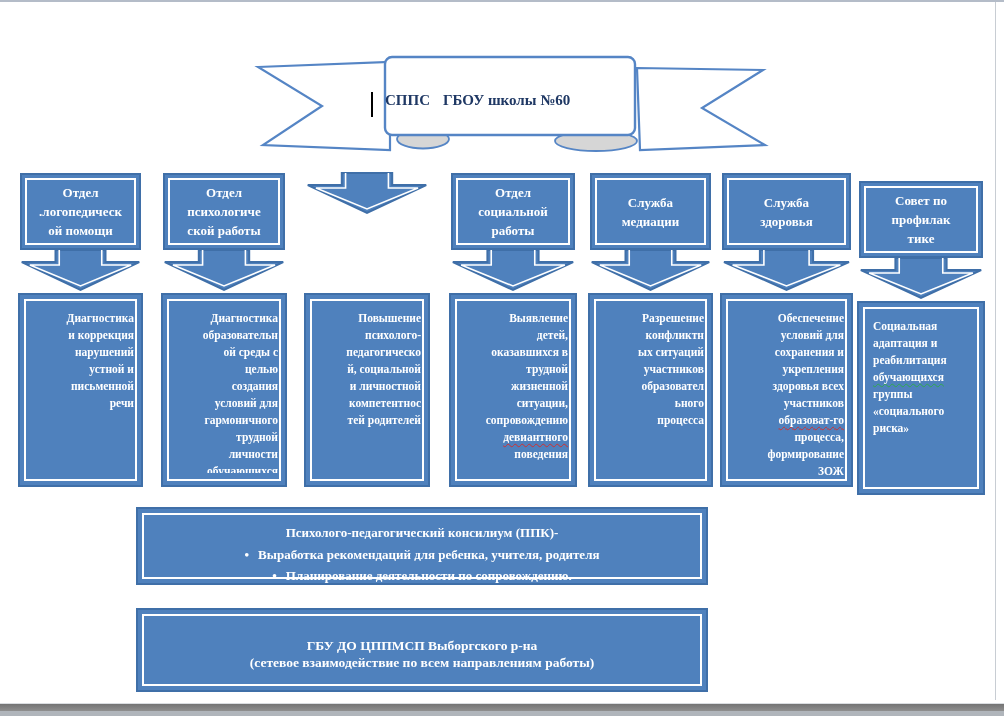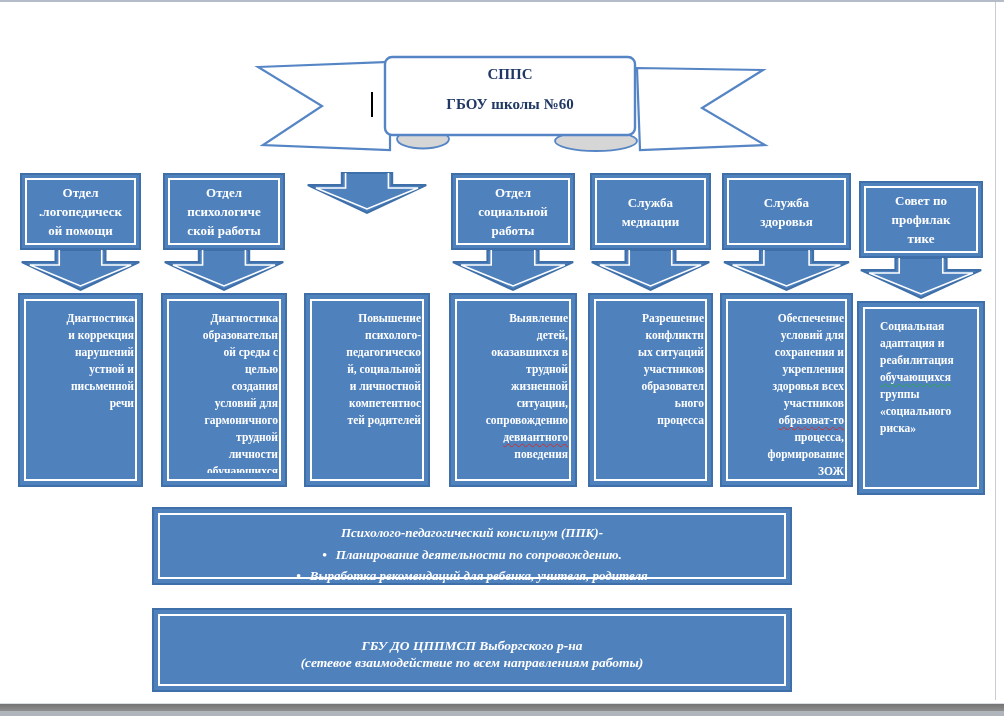--- a/index.html
+++ b/index.html
@@ -9,44 +9,44 @@
   .edge-top{position:absolute;top:0;left:0;right:0;height:2px;background:#b4bcc8;}
   .edge-right{position:absolute;top:2px;right:8px;width:1px;height:698px;background:#c8cdd3;}
   .edge-bottom-line{position:absolute;left:0;right:0;bottom:12px;height:1px;background:#dadde1;}
   .edge-bottom{position:absolute;left:0;right:0;bottom:5px;height:7px;background:linear-gradient(#747474,#8f8f8f);}
   .edge-bottom2{position:absolute;left:0;right:0;bottom:0;height:5px;background:#b0b5bb;}
 
   
   .banner{position:absolute;left:250px;top:55px;width:520px;height:108px;}
   .banner svg{position:absolute;left:0;top:0;width:520px;height:108px;}
   .banner-text{position:absolute;left:135px;top:2px;width:250px;height:78px;display:flex;
-    flex-direction:column;align-items:center;padding-top:9px;box-sizing:border-box;gap:13px;
+    align-items:center;padding-top:9px;box-sizing:border-box;gap:13px;
     color:#1f3864;font-weight:700;font-size:15px;}
   .text-cursor{position:absolute;left:121px;top:37px;width:2px;height:25px;background:#000;}
 
   
   .col{position:absolute;top:173px;}
   .title-box{position:relative;margin:0 2px;height:77px;background:#4f81bd;border:2px solid #3f6fa8;
     box-shadow:inset 0 0 0 3px #4f81bd, inset 0 0 0 5px #ffffff;
     display:flex;flex-direction:column;justify-content:center;align-items:center;
     color:#fff;font-weight:700;font-size:13px;line-height:19px;text-align:center;box-sizing:border-box;}
   .arrow{display:block;width:100%;height:43px;margin-top:-1px;}
   .desc-box{position:absolute;top:120px;left:0;right:0;height:194px;background:#4f81bd;
     border:2px solid #3f6fa8;box-shadow:inset 0 0 0 4px #4f81bd, inset 0 0 0 6px #ffffff;
     color:#fff;font-weight:700;font-size:11.5px;line-height:17px;text-align:right;
     padding:15px 7px 0 7px;overflow:hidden;box-sizing:border-box;}
-  .col.align-left .desc-box{text-align:left;padding-left:21px;}
+  .col.align-left .desc-box{text-align:left;padding-left:14px;}
   .u-red{text-decoration:underline wavy #d03030 1px;text-underline-offset:2px;}
   .u-green{text-decoration:underline wavy #2fa84f 1px;text-underline-offset:2px;}
   .clip{height:10px;overflow:hidden;}
 
   
-  .wide-box{position:absolute;left:152px;width:640px;background:#4f81bd;border:2px solid #3f6fa8;
+  .wide-box{position:absolute;left:136px;width:572px;background:#4f81bd;border:2px solid #3f6fa8;
     box-shadow:inset 0 0 0 4px #4f81bd, inset 0 0 0 6px #ffffff;color:#fff;font-weight:700;
-    text-align:center;box-sizing:border-box;font-style:italic;}
+    text-align:center;box-sizing:border-box;}
   #ppk{top:507px;height:78px;font-size:13px;line-height:21.5px;padding-top:13px;}
   #gbu{top:608px;height:84px;font-size:13.5px;padding-top:28px;}
   #gbu .ln2{margin-top:1px;}
   .bdot{margin-right:9px;}
 </style>
 </head>
 <body>
 
 <div class="page">
 
@@ -209,22 +209,22 @@
           <div class="u-green">обучающихся</div>
           <div>группы</div>
           <div>«социального</div>
           <div>риска»</div>
         </div>
     </div>
     </div>
 
   <div class="wide-box" id="ppk">
     <div>Психолого-педагогический  консилиум (ППК)-</div>
+    <div><span class="bdot">•</span><span>Выработка рекомендаций для ребенка, учителя,  родителя</span></div>
     <div><span class="bdot">•</span><span>Планирование деятельности  по сопровождению.</span></div>
-    <div><span class="bdot">•</span><span>Выработка рекомендаций для ребенка, учителя,  родителя</span></div>
   </div>
 
   <div class="wide-box" id="gbu">
     <div>ГБУ ДО ЦППМСП Выборгского  р-на</div>
     <div class="ln2">(сетевое взаимодействие по всем направлениям работы)</div>
   </div>
 
 </div>
 
 </body></html>

